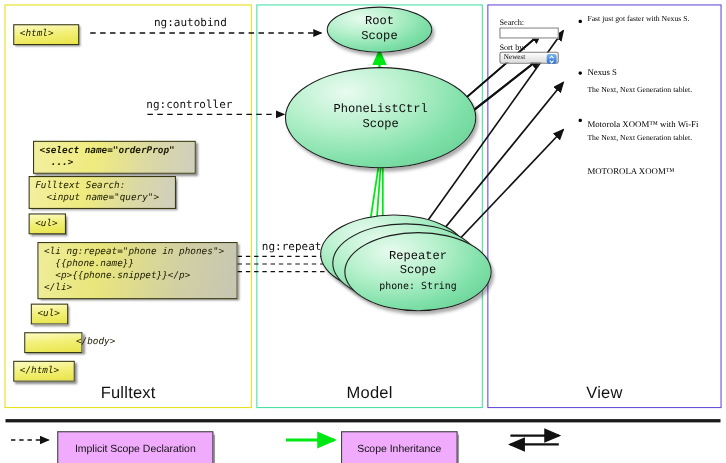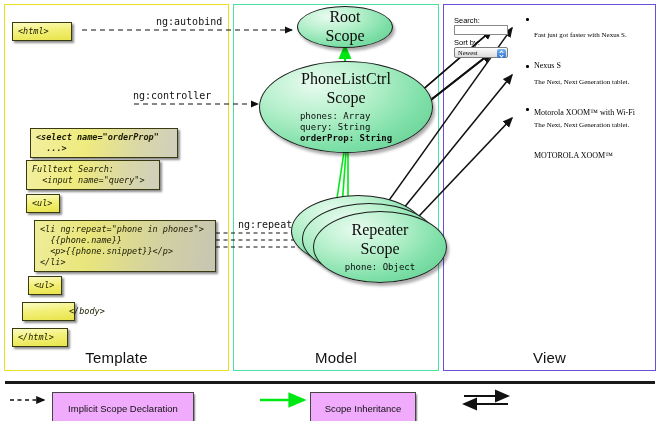--- a/index.html
+++ b/index.html
@@ -29,31 +29,31 @@
   .codebox.grad2{background:linear-gradient(100deg,#f2efa0 0%,#efeb7e 38%,#d9d7a8 75%,#cfcfbe 100%);}
   .codebox.grad3{background:linear-gradient(100deg,#efed9a 0%,#e9e67c 30%,#d2d0a2 70%,#c6c6b4 100%);}
 
   
   .ellipse{position:absolute;box-sizing:border-box;border-radius:50%;
            border:1.6px solid #1d1d1d;
            background:radial-gradient(ellipse at 32% 24%, #e8fbef 0%, #b6f0cc 34%, #7fe0a8 66%, #5bc98c 100%);
            box-shadow:2px 3px 3px rgba(0,0,0,.33);
            display:flex;flex-direction:column;align-items:center;justify-content:center;
            text-align:center;color:#0c0c0c;}
-  .ell-title{font-size:16px;line-height:1.18;font-family:Liberation Serif, serif;}
+  .ell-title{font-size:11px;line-height:1.18;font-family:Liberation Mono, monospace;}
   .ell-props{font-family:"DejaVu Sans Mono","Liberation Mono",monospace;
              font-size:9px;line-height:1.22;margin-top:3px;white-space:pre;text-align:left;}
   .ell-props b{font-weight:bold;}
 
   
   .nglabel{position:absolute;font-family:"DejaVu Sans Mono","Liberation Mono",monospace;
            font-size:10px;color:#111;background:transparent;white-space:nowrap;}
 
   
-  .v-label{position:absolute;font-family:Liberation Sans, sans-serif;font-size:7.5px;color:#000;}
+  .v-label{position:absolute;font-family:Liberation Serif, serif;font-size:7.5px;color:#000;}
   .v-input{position:absolute;box-sizing:border-box;background:#fff;border:1px solid #8a8a8a;}
   .v-select{position:absolute;box-sizing:border-box;height:11px;
             background:linear-gradient(#fdfdfd,#dcdcdc);border:1px solid #7d7d7d;
             border-radius:2px;display:flex;align-items:center;}
   .v-select span{font-family:"Liberation Serif",serif;font-size:6.5px;color:#000;padding-left:3px;}
   .v-select .arrowbtn{position:absolute;right:1px;top:1px;width:9px;height:9px;border-radius:2px;
             background:linear-gradient(#7ab4ef,#2f72cf);}
   .v-select .arrowbtn:before{content:"";position:absolute;left:3px;top:2px;
             border-left:1.5px solid #fff;border-top:1.5px solid #fff;width:2px;height:2px;
             transform:rotate(45deg);}
@@ -73,21 +73,21 @@
           font-size:9.5px;color:#111;display:flex;align-items:center;justify-content:center;
           height:32px;}
   svg{position:absolute;left:0;top:0;overflow:visible;pointer-events:none;}
 </style>
 </head>
 <body>
 
 <div id="stage">
 
   <div class="panel" id="panel-template">
-    <div class="panel-label">Template</div>
+    <div class="panel-label">Fulltext</div>
   </div>
   <div class="panel" id="panel-model">
     <div class="panel-label">Model</div>
   </div>
   <div class="panel" id="panel-view">
     <div class="panel-label">View</div>
   </div>
 
   <svg width="660" height="421">
     <defs>
@@ -163,52 +163,51 @@
   {{phone.name}}
   &lt;p&gt;{{phone.snippet}}&lt;/p&gt;
 &lt;/li&gt;</div>
 
   <div class="codebox" style="left:28px;top:276px;width:34px;">&lt;ul&gt;</div>
 
   <div class="codebox" style="left:22px;top:302px;width:53px;padding-left:46px;">&lt;/body&gt;</div>
 
   <div class="codebox" style="left:12px;top:328px;width:56px;">&lt;/html&gt;</div>
 
-  <div class="nglabel" style="left:156px;top:16px;">ng:autobind</div>
+  <div class="nglabel" style="left:140px;top:16px;">ng:autobind</div>
   <div class="nglabel" style="left:133px;top:90px;">ng:controller</div>
   <div class="nglabel" style="left:238px;top:219px;">ng:repeat</div>
 
   <div class="ellipse" style="left:297px;top:6px;width:96px;height:42px;">
     <div class="ell-title">Root<br>Scope</div>
   </div>
 
   <div class="ellipse" style="left:259px;top:61px;width:174px;height:92px;">
     <div class="ell-title">PhoneListCtrl<br>Scope</div>
-    <div class="ell-props">phones: Array<br>query: String<br><b>orderProp: String</b></div>
   </div>
 
   <div class="ellipse" style="left:291px;top:195px;width:134px;height:72px;"></div>
   <div class="ellipse" style="left:302px;top:203px;width:134px;height:72px;"></div>
   <div class="ellipse" style="left:313px;top:211px;width:134px;height:72px;align-items:center;">
     <div class="ell-title">Repeater<br>Scope</div>
-    <div class="ell-props">phone: Object</div>
+    <div class="ell-props">phone: String</div>
   </div>
 
   <div class="v-label" style="left:454px;top:16px;">Search:</div>
   <div class="v-input" style="left:454px;top:25px;width:54px;height:10px;" title=""></div>
 
   <div class="v-label" style="left:454px;top:38px;">Sort by:</div>
   <div class="v-select" style="left:454px;top:47px;width:54px;">
     <span>Newest</span>
     <i class="arrowbtn"></i>
   </div>
 
   <div class="v-bullet" style="left:526px;top:18px;"></div>
   <div class="v-item v-title" style="left:534px;top:13px;">Nexus S</div>
-  <div class="v-item v-snippet" style="left:534px;top:31px;">Fast just got faster with Nexus S.</div>
+  <div class="v-item v-snippet" style="left:534px;top:13px;">Fast just got faster with Nexus S.</div>
 
   <div class="v-bullet" style="left:526px;top:65px;"></div>
   <div class="v-item v-title" style="left:534px;top:60px;">Motorola XOOM™ with Wi-Fi</div>
   <div class="v-item v-snippet" style="left:534px;top:78px;">The Next, Next Generation tablet.</div>
 
   <div class="v-bullet" style="left:526px;top:108px;"></div>
   <div class="v-item v-title" style="left:534px;top:103px;">MOTOROLA XOOM™</div>
   <div class="v-item v-snippet" style="left:534px;top:121px;">The Next, Next Generation tablet.</div>
 
   <div id="legend-rule"></div>

